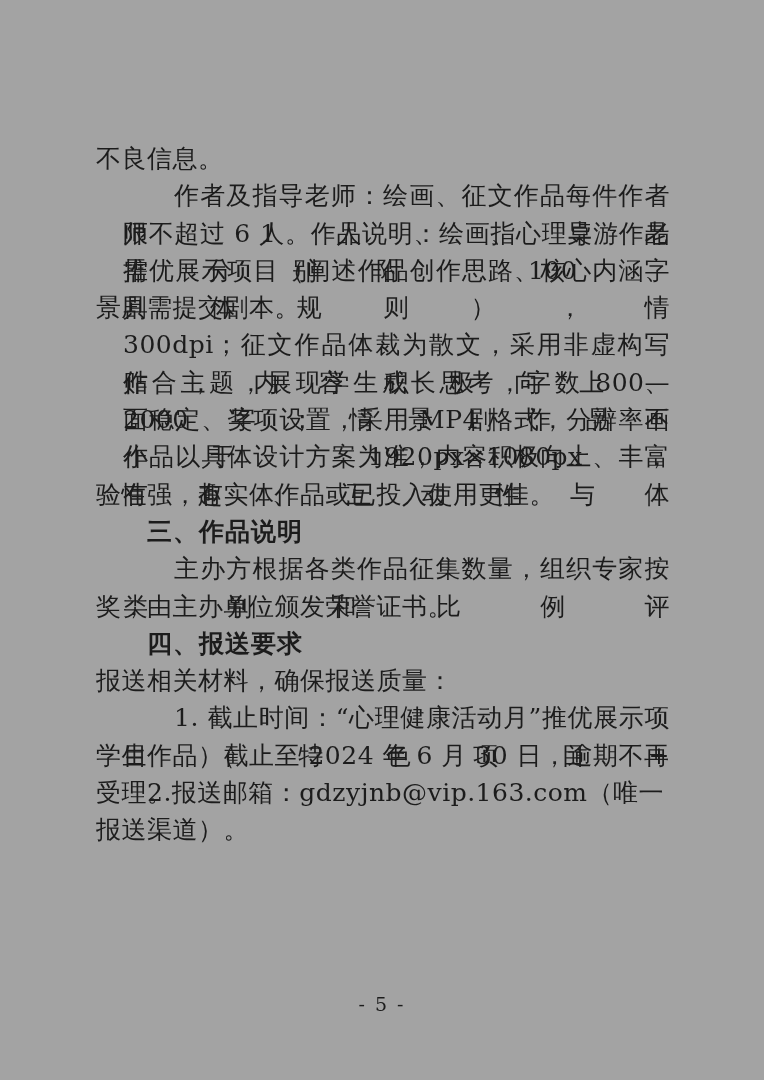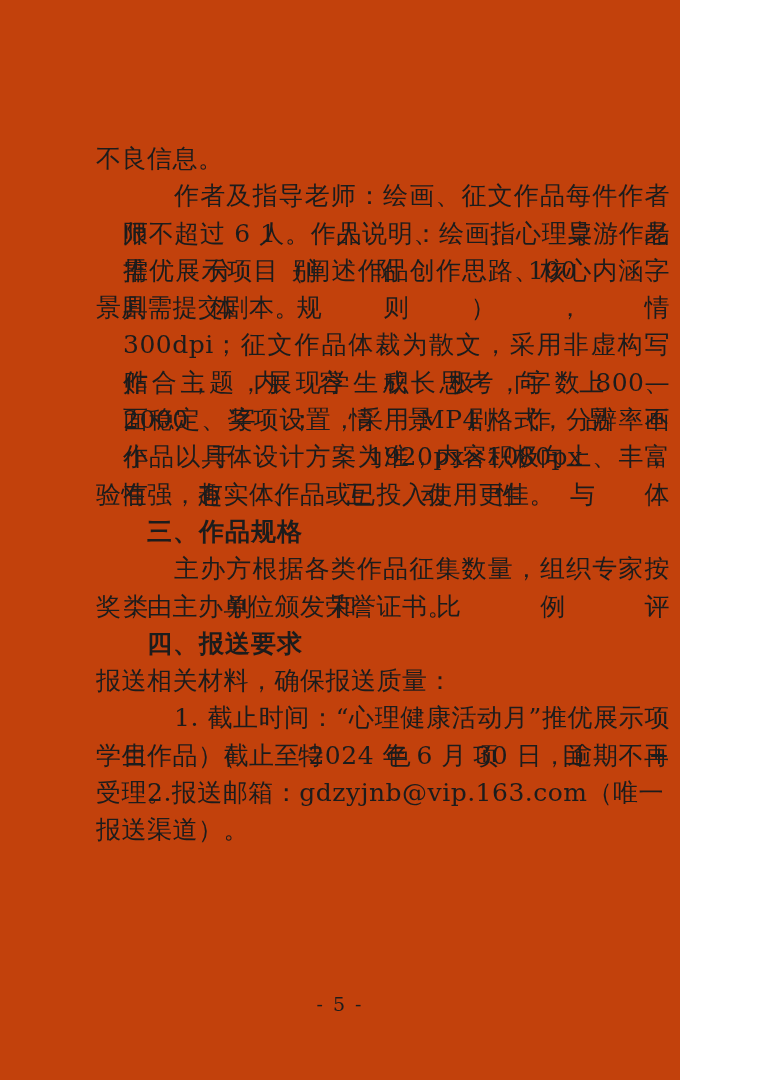--- a/index.html
+++ b/index.html
@@ -2,23 +2,23 @@
 <html><head>
 <meta charset="utf-8">
 <style>
   html, body {
     margin: 0;
     padding: 0;
     background: #ffffff;
   }
   .page {
     position: relative;
-    width: 680px;
+    width: 764px;
     height: 1080px;
-    background: #c2410c;
+    background: #a3a3a3;
     color: #1c1c1c;
     font-family: "DejaVu Serif", "Liberation Serif", serif;
     overflow: hidden;
   }
   .content {
     position: absolute;
     left: 96px;
     top: 140px;
     width: 574px;
   }
@@ -61,21 +61,21 @@
       <div class="line">不良信息。</div>
       <div class="line indent justify">作者及指导老师：绘画、征文作品每件作者限 1 人、指导老</div>
       <div class="line justify">师不超过 6 人。作品说明：绘画、心理桌游作品需分别附 100 字</div>
       <div class="line justify">推优展示项目（阐述作品创作思路、核心内涵、具体规则），情</div>
       <div class="line">景剧需提交剧本。</div>
       <div class="line justify">300dpi；征文作品体裁为散文，采用非虚构写作，内容积极向上、</div>
       <div class="line justify">贴合主题，展现学生成长思考，字数 800—2000 字；情景剧作品画</div>
       <div class="line justify">面稳定、奖项设置，采用 MP4 格式，分辨率不小于 1920px×1080px，</div>
       <div class="line justify">作品以具体设计方案为准，内容积极向上、丰富有趣、互动性与体</div>
       <div class="line">验性强，有实体作品或已投入使用更佳。</div>
-      <div class="line indent bold">三、作品规格</div>
+      <div class="line indent bold">三、作品说明</div>
       <div class="line indent justify">主办方根据各类作品征集数量，组织专家按类别和比例评</div>
       <div class="line">奖，由主办单位颁发荣誉证书。</div>
       <div class="line indent bold">四、报送要求</div>
       <div class="line">报送相关材料，确保报送质量：</div>
       <div class="line indent justify">1. 截止时间：“心理健康活动月”推优展示项目（特色项目+</div>
       <div class="line">学生作品）截止至 2024 年 6 月 30 日，逾期不再受理。</div>
       <div class="line indent">2.报送邮箱：gdzyjnb@vip.163.com（唯一报送渠道）。</div>
     </div>
   <div class="footer">- 5 -</div>
 </div>

